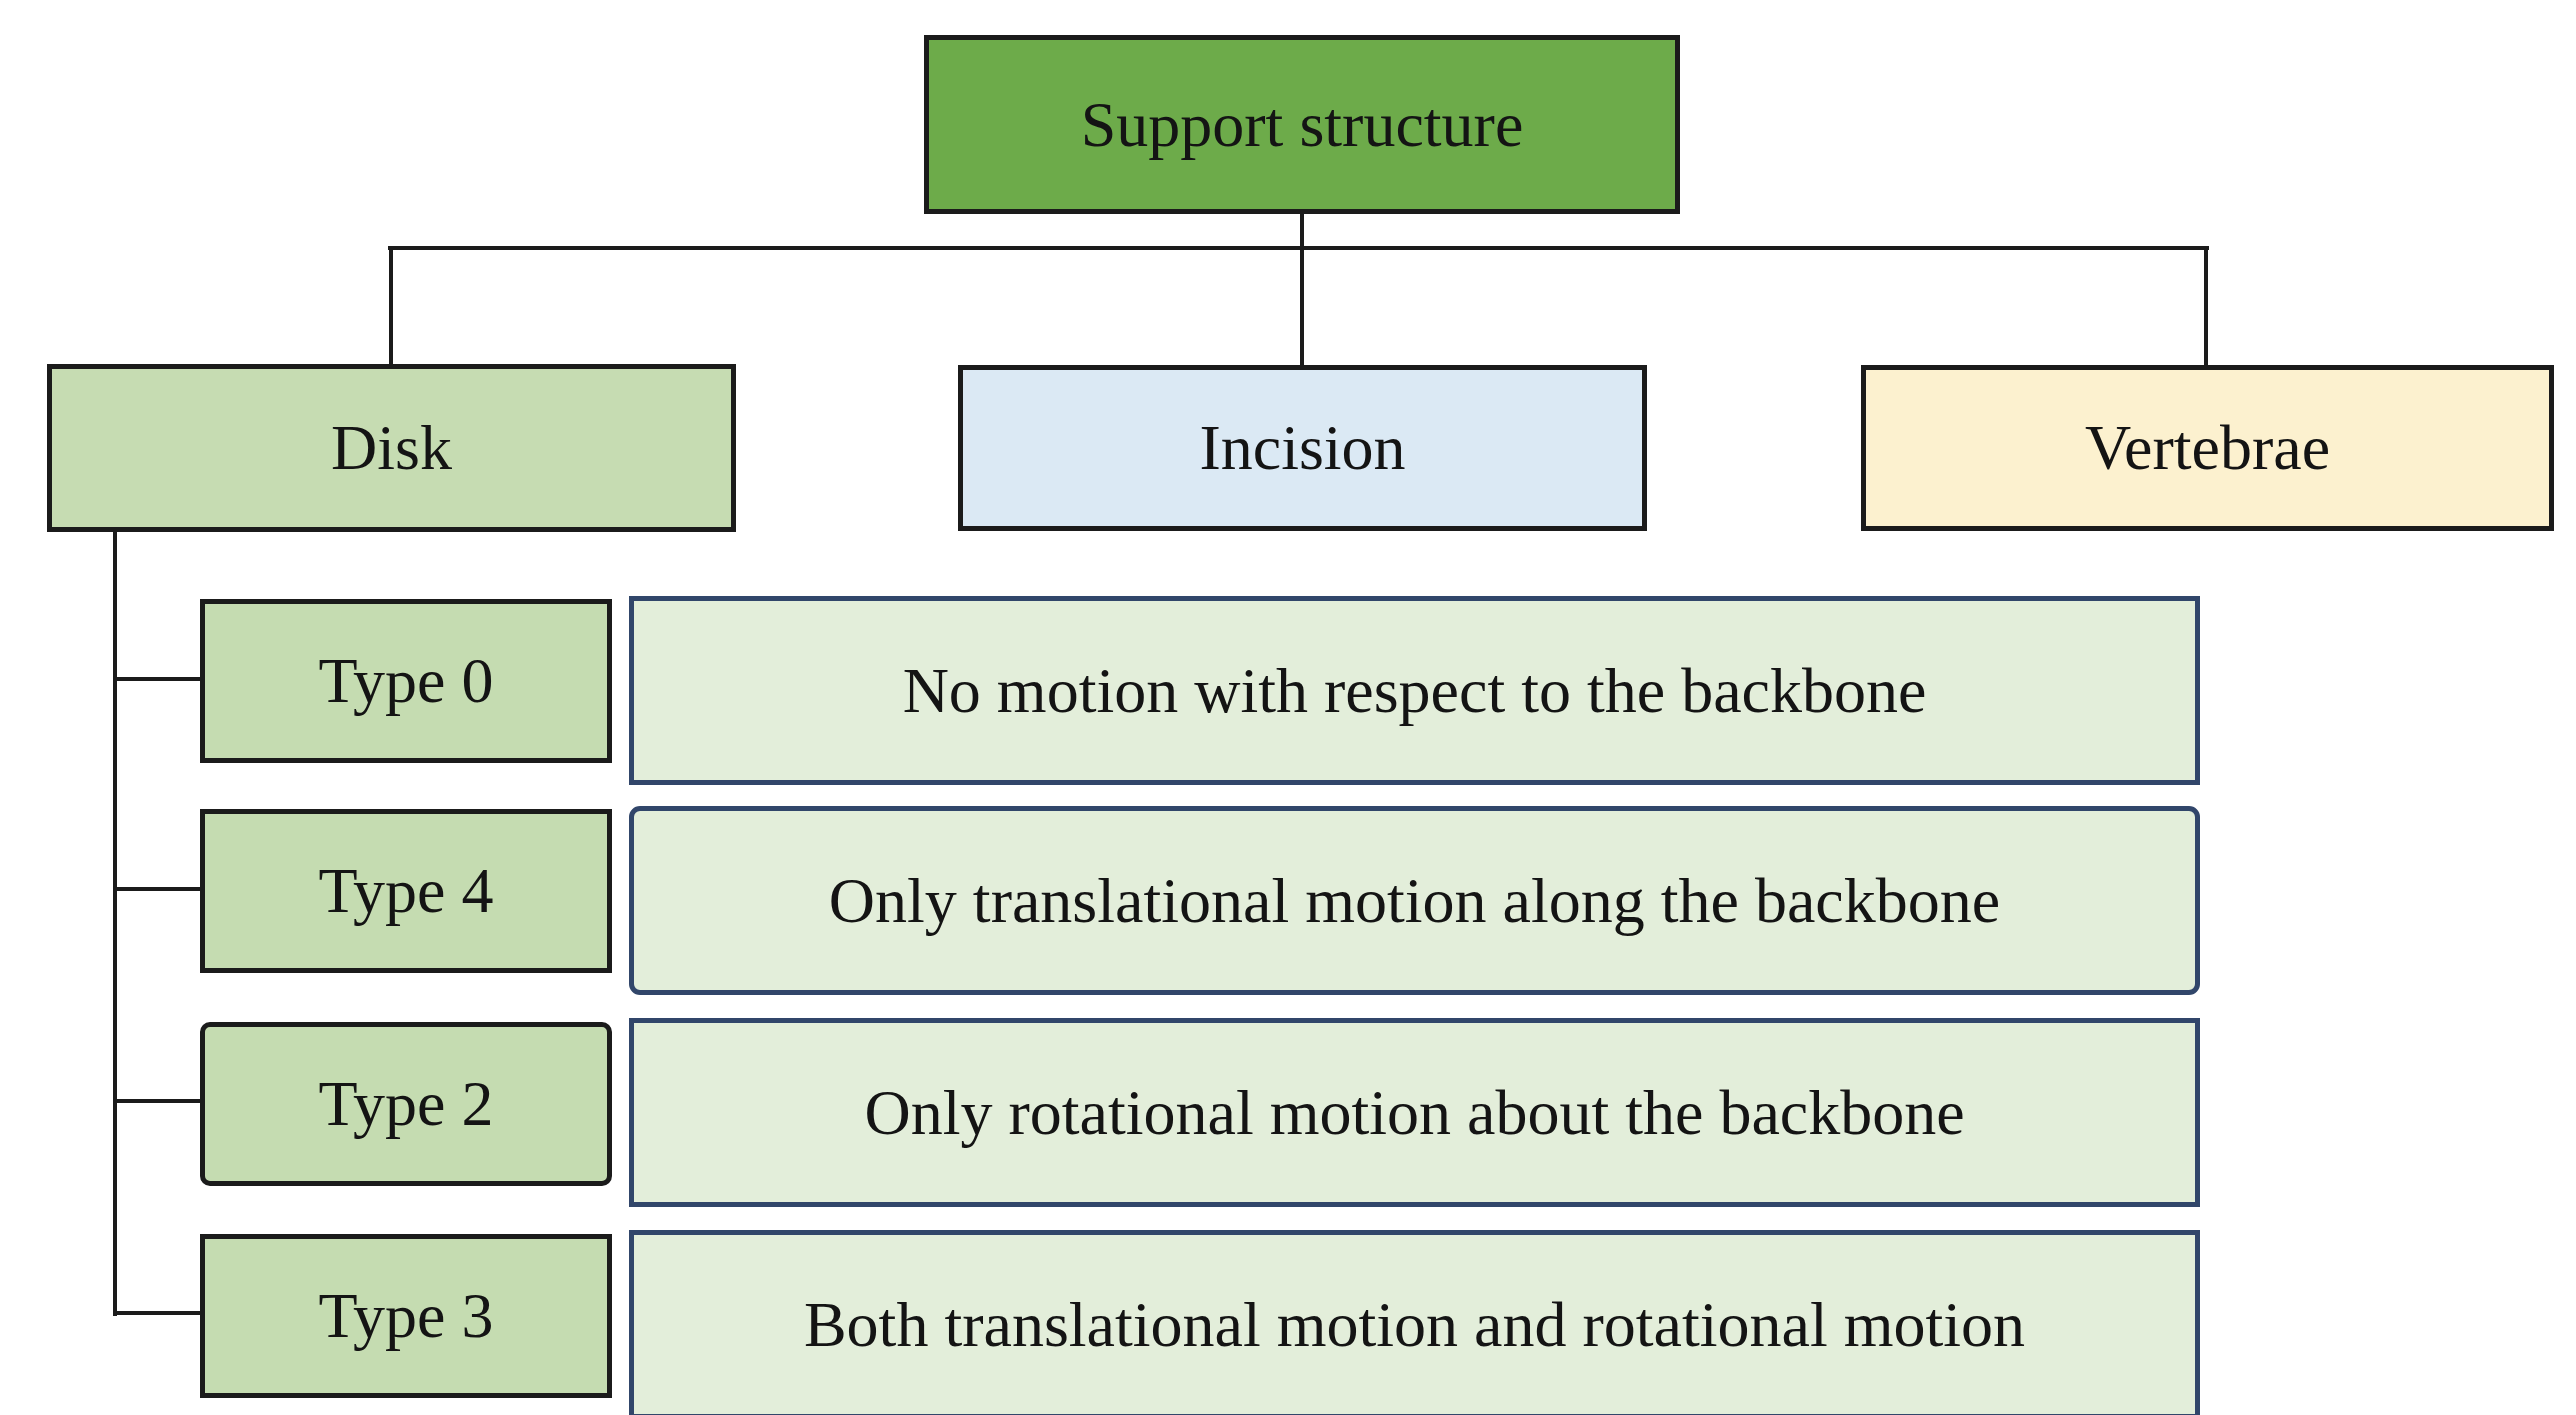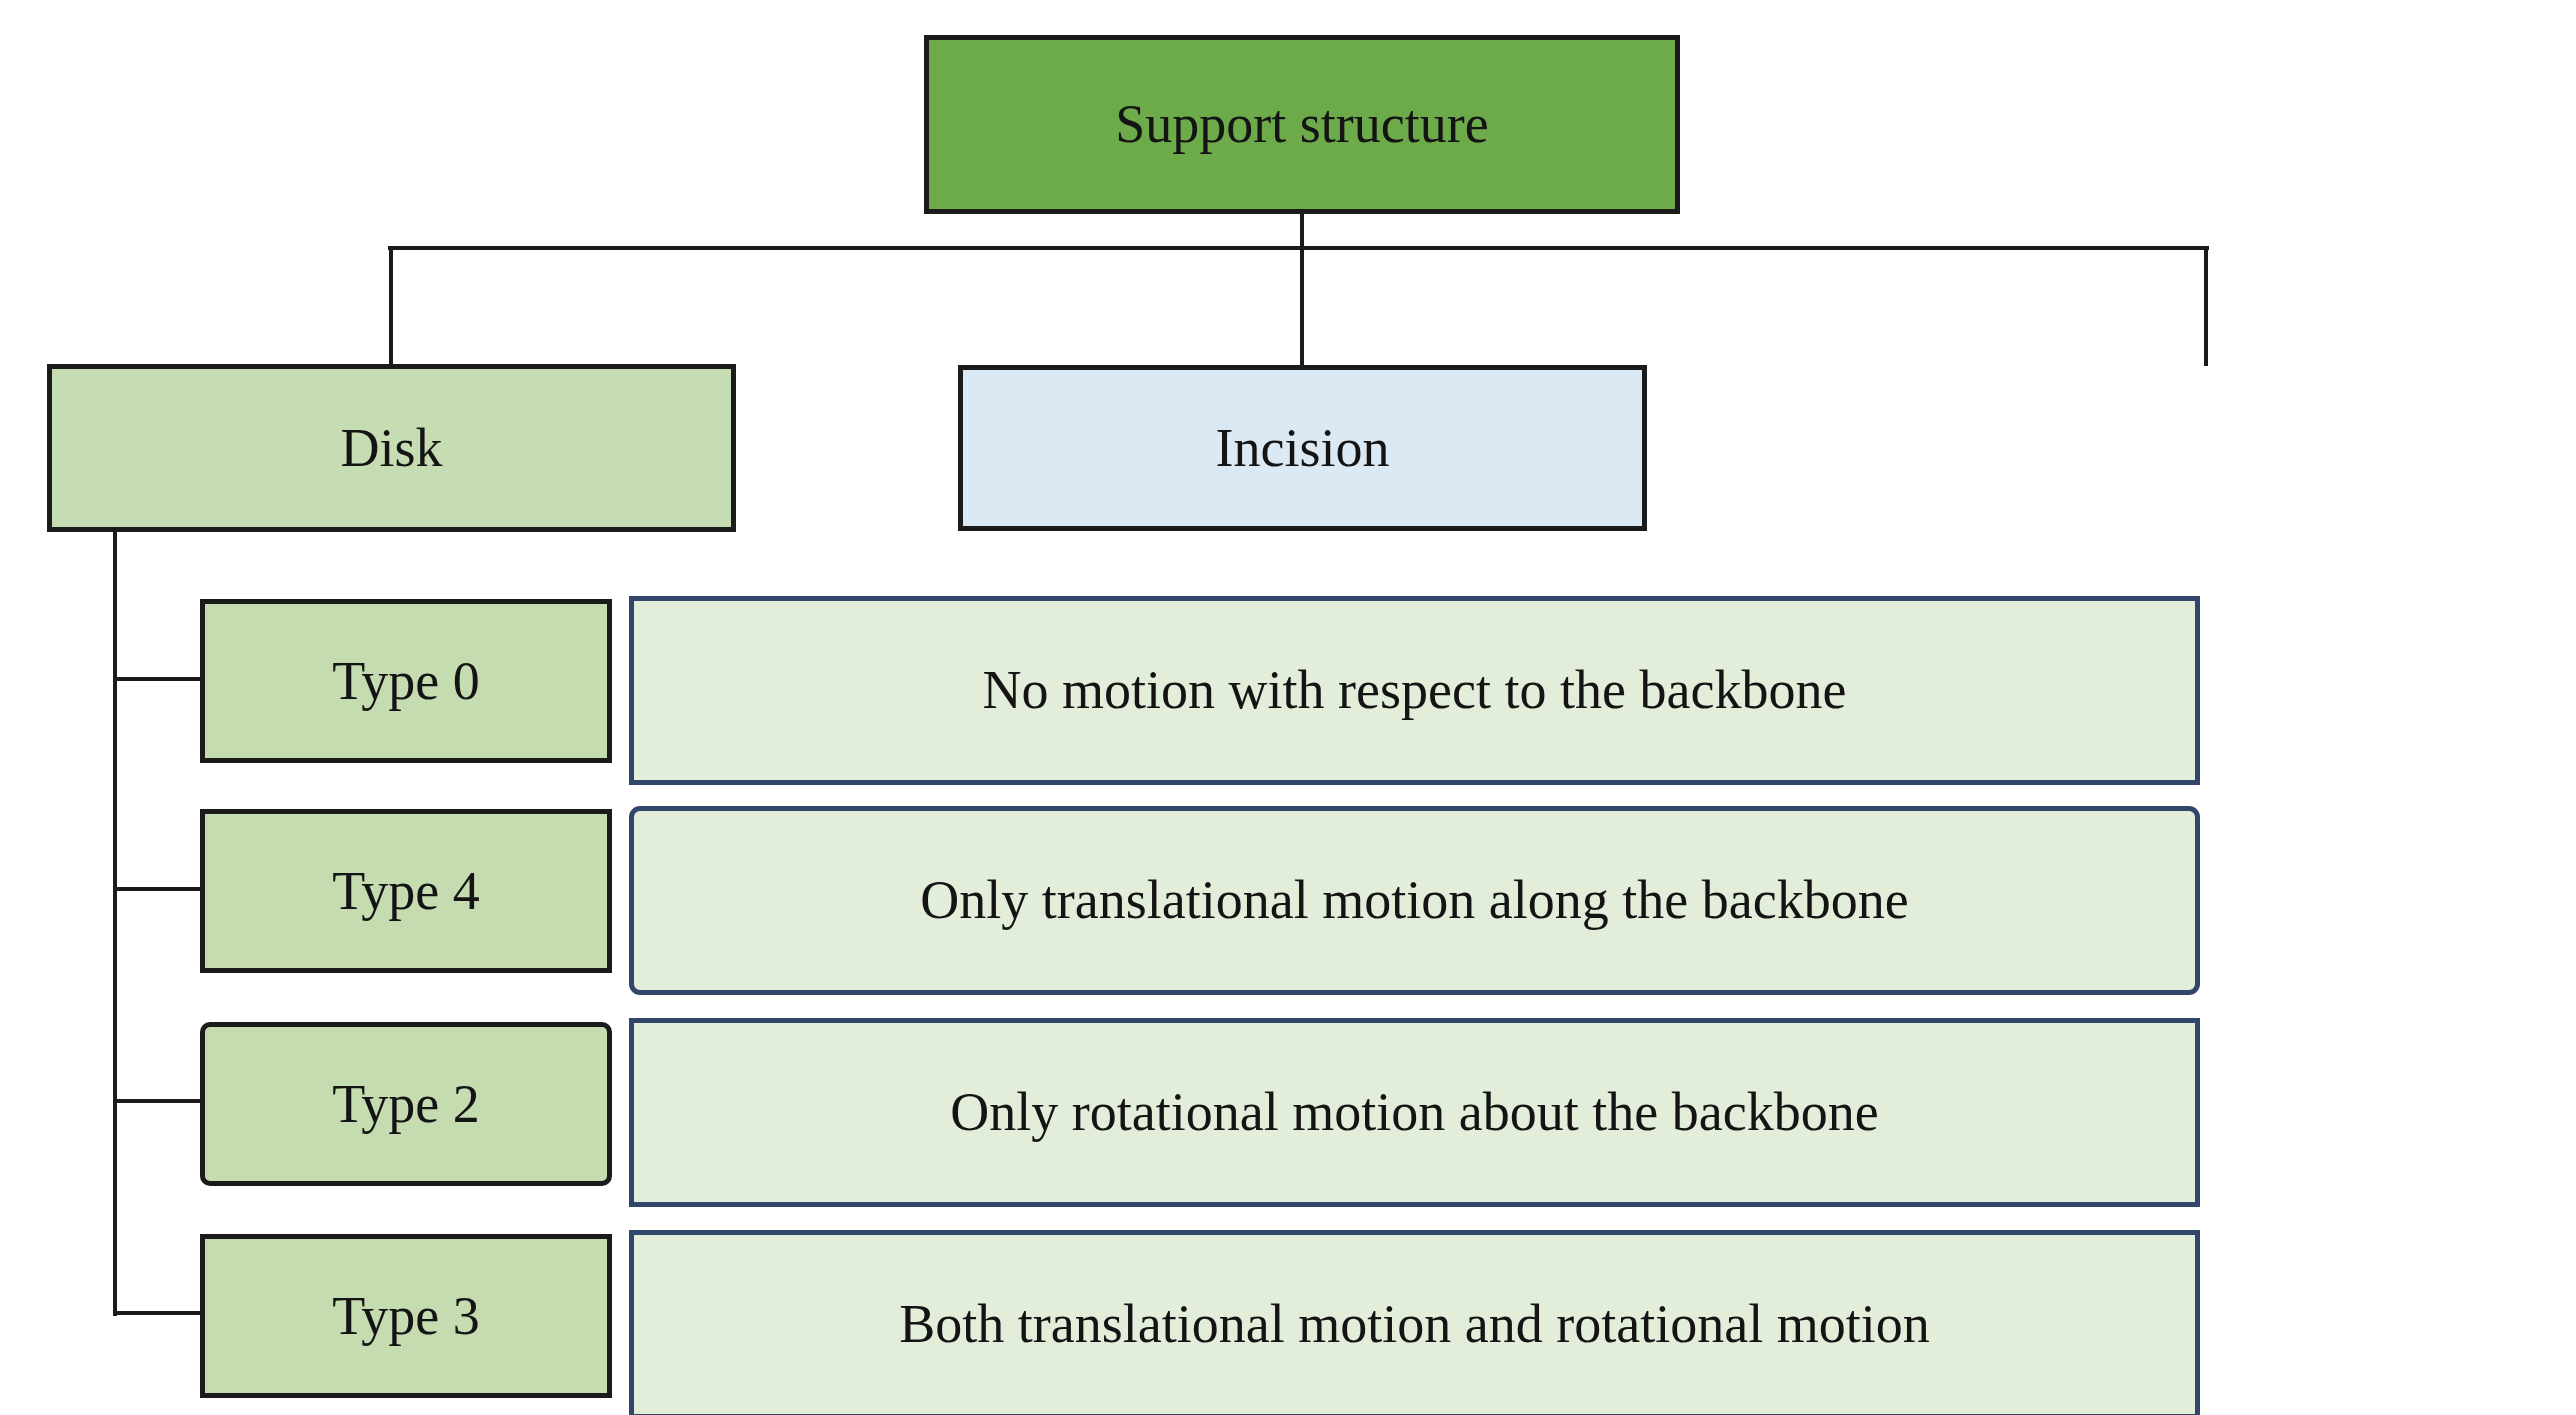--- a/index.html
+++ b/index.html
@@ -12,21 +12,21 @@
     color: #141414;
     overflow: hidden;
   }
   .node {
     position: absolute;
     box-sizing: border-box;
     display: flex;
     align-items: center;
     justify-content: center;
     text-align: center;
-    font-size: 54px;
+    font-size: 64px;
     line-height: 1.05;
     background: #ffffff;
     border: 5.3px solid #1b1b1b;
   }
   .line { position: absolute; background: #1b1b1b; }
 
   
   .root { left: 924px; top: 35px; width: 756px; height: 179px; background: #6dab4a; }
 
   
@@ -75,20 +75,23 @@
   <div class="line v-mid"></div>
   <div class="line v-left"></div>
   <div class="line v-right"></div>
 
   <div class="node disk">
     <span>Disk</span>
   </div>
   <div class="node incision">
     <span>Incision</span>
   </div>
+  <div class="node vertebrae">
+    <span>Vertebrae</span>
+  </div>
 
   <div class="line spine"></div>
   <div class="line stub stub-0"></div>
   <div class="line stub stub-1"></div>
   <div class="line stub stub-2"></div>
   <div class="line stub stub-3"></div>
 
   <div class="node type type-0">
     <span>Type 0</span>
   </div>

